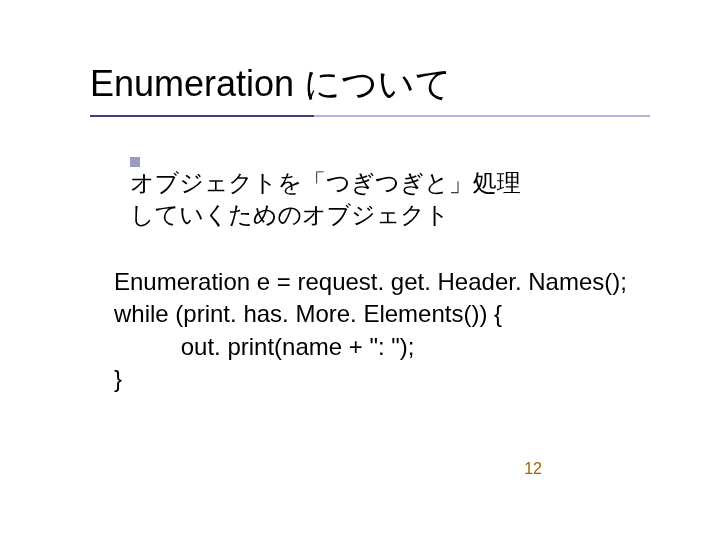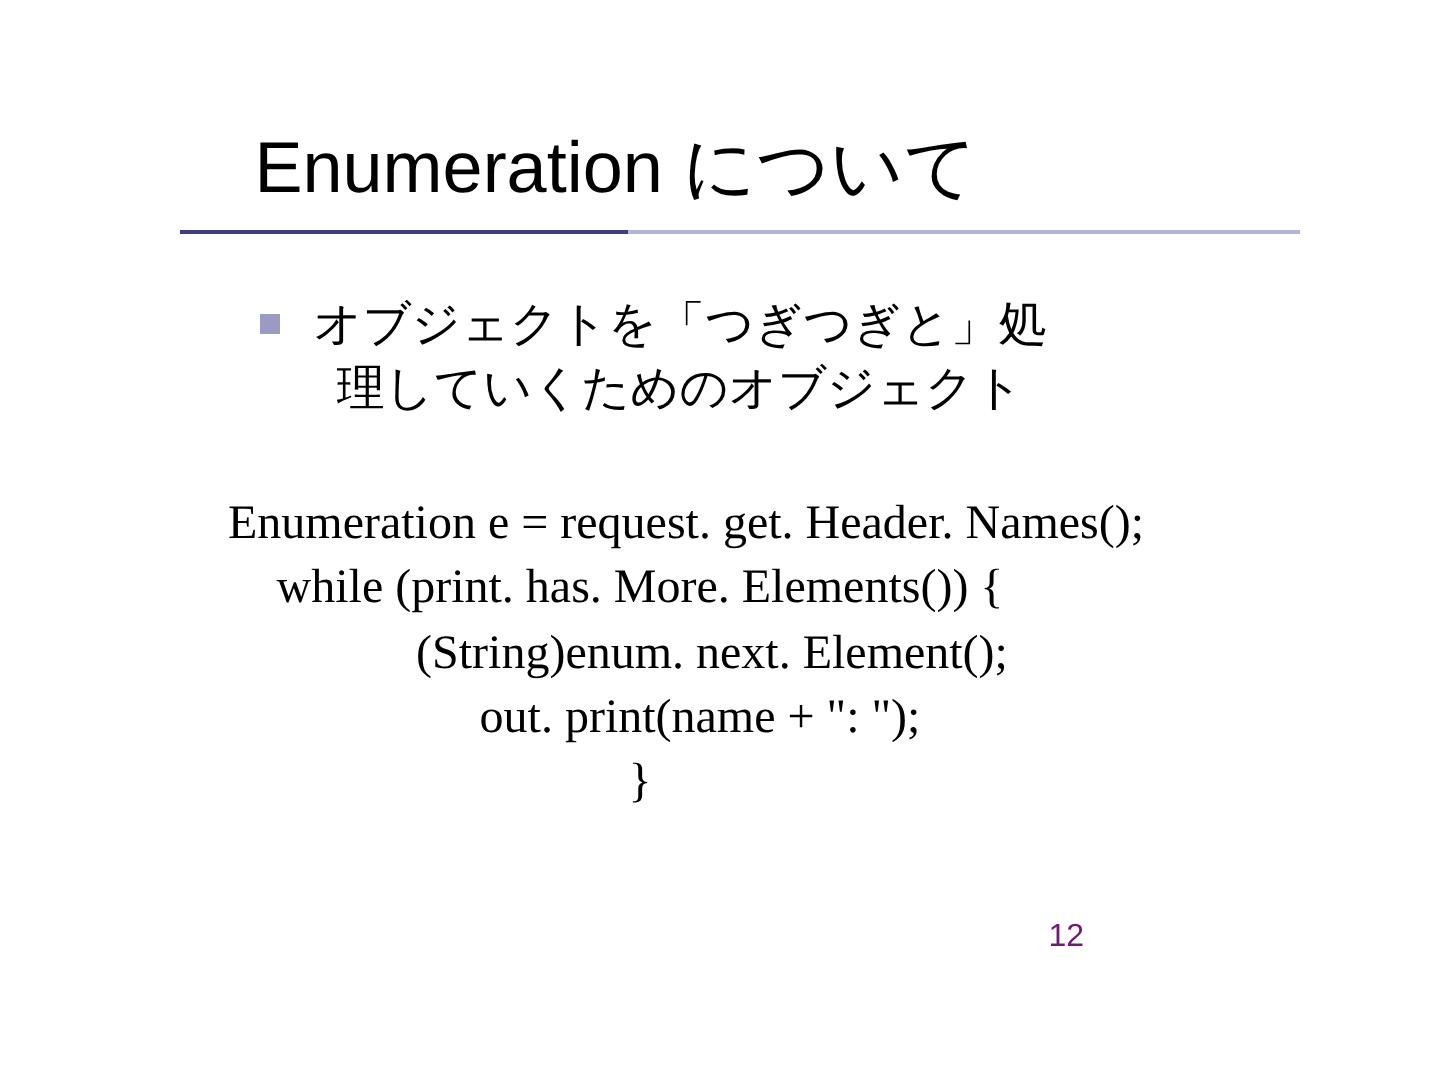--- a/index.html
+++ b/index.html
@@ -11,21 +11,20 @@
     font-family: "Arial", "Helvetica", "MS PGothic", "Hiragino Kaku Gothic Pro", sans-serif;
     color: #000;
     overflow: hidden;
   }
   .slide {
     position: relative;
     width: 576px;
     height: 540px;
     box-sizing: border-box;
     padding: 60px 50px 40px 90px;
-    text-align: center;
   }
   .title {
     font-family: "Verdana", "Arial", "MS PGothic", sans-serif;
     font-size: 36px;
     font-weight: 400;
     margin: 0 0 6px 0;
   }
   .underline {
     height: 2px;
     width: 560px;
@@ -40,46 +39,47 @@
   .underline .light {
     background: #b4b4d8;
     flex: 1;
     height: 2px;
   }
   .bullet-row {
     display: flex;
     align-items: flex-start;
     margin: 0 0 34px 40px;
     max-width: 520px;
+    flex-direction: column;
   }
   .bullet {
     width: 10px;
     height: 10px;
     background: #9a9ac2;
     flex: 0 0 10px;
     margin-top: 10px;
     margin-right: 14px;
   }
   .bullet-text {
     font-size: 24px;
     line-height: 1.35;
   }
   .code-block {
-    font-family: Liberation Serif, serif;
+    font-family: Liberation Sans, sans-serif;
     font-size: 24px;
     line-height: 1.35;
     margin-left: 24px;
   }
   .code-line { white-space: pre; }
   .page-num {
     position: absolute;
     right: 34px;
     bottom: 62px;
     font-size: 16px;
-    color: #701a75;
+    color: #a16207;
   }
 </style>
 </head>
 <body>
 
 <div class="slide">
 
   <h1 class="title">Enumeration について</h1>
   <div class="underline">
     <div class="dark"></div>
@@ -87,19 +87,18 @@
   </div>
 
   <div class="bullet-row">
     <div class="bullet"></div>
     <div class="bullet-text">オブジェクトを「つぎつぎと」処理していくためのオブジェクト</div>
   </div>
 
   <div class="code-block">
     <div class="code-line">Enumeration e = request. get. Header. Names();</div>
     <div class="code-line">while (print. has. More. Elements()) {</div>
-    <div class="code-line">            (String)enum. next. Element();</div>
     <div class="code-line">          out. print(name + ": ");</div>
     <div class="code-line">}</div>
   </div>
 
   <div class="page-num">12</div>
 </div>
 
 </body></html>

